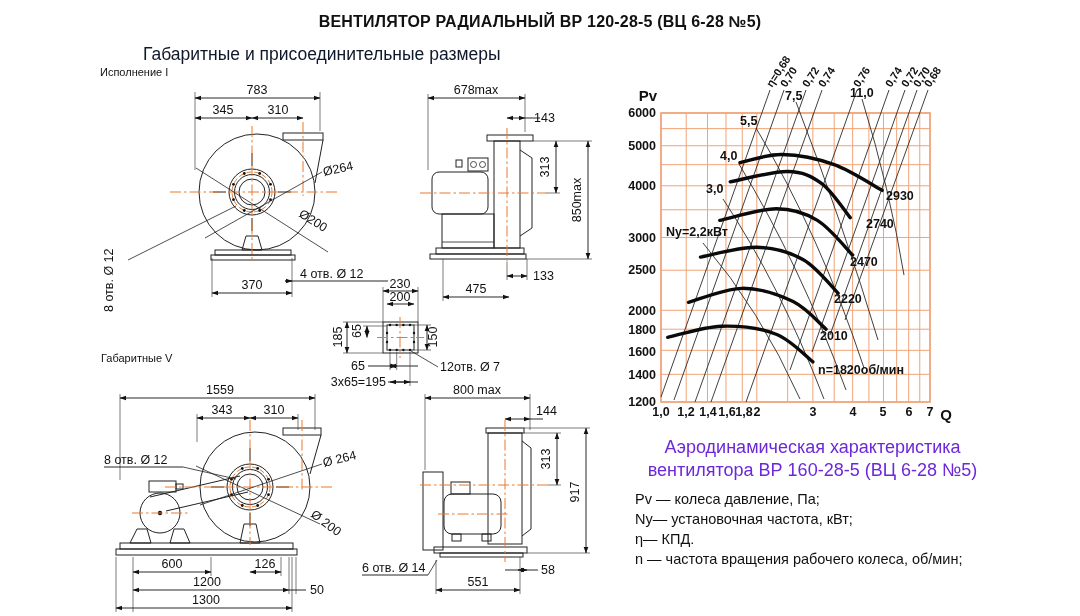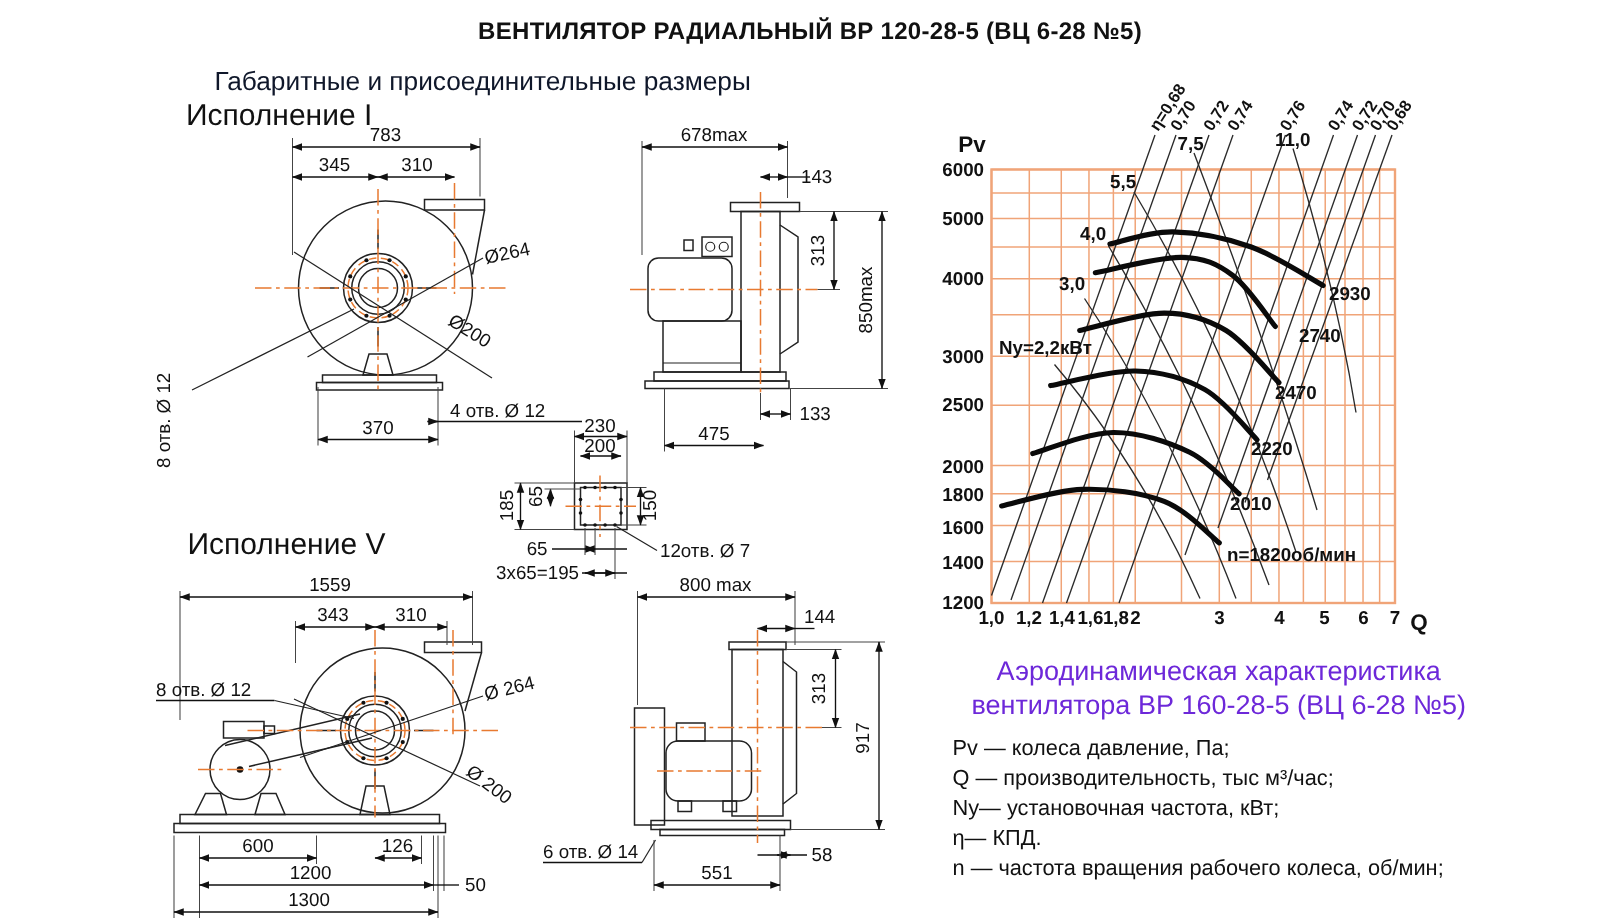--- a/index.html
+++ b/index.html
@@ -1,21 +1,21 @@
 <!DOCTYPE html>
 <html><head>
 <meta charset="utf-8">
 <style>
   html,body{margin:0;padding:0;background:#fff;}
   .page{position:relative;width:1080px;height:616px;background:#fff;overflow:hidden;
         font-family:Liberation Sans, sans-serif;color:#111;}
   .title{position:absolute;left:0;top:13px;width:1080px;text-align:center;
          font-size:16px;font-weight:bold;letter-spacing:.2px;}
   .subtitle{position:absolute;left:143px;top:44px;font-size:17.5px;color:#0f172a;}
-  .exec-label{position:absolute;font-size:20px;color:#111;margin-left:24px;}
+  .exec-label{position:absolute;font-size:11px;color:#111;}
   .exec1{left:100px;top:66px;}
   .exec5{left:101px;top:352px;}
   .chart-caption{position:absolute;left:640px;top:436px;width:345px;text-align:center;
                  color:#6d28d9;font-size:18px;line-height:23px;}
   .legend{position:absolute;left:635px;top:489px;font-size:14.5px;line-height:20px;color:#111;}
   svg{position:absolute;left:0;top:0;}
   .dim{font-size:12.5px;fill:#111;}
   .tick{font-size:12.5px;font-weight:bold;fill:#111;}
   .clabel{font-size:12.5px;font-weight:bold;fill:#111;}
   .eta{font-size:11px;font-weight:bold;fill:#111;}
@@ -28,21 +28,21 @@
   .bolt{fill:#111;}
 </style>
 </head>
 <body>
 
 <div class="page">
 
   <div class="title">ВЕНТИЛЯТОР РАДИАЛЬНЫЙ ВР 120-28-5 (ВЦ 6-28 №5)</div>
   <div class="subtitle">Габаритные и присоединительные размеры</div>
   <div class="exec-label exec1">Исполнение I</div>
-  <div class="exec-label exec5">Исполнение V</div>
+  <div class="exec-label exec5">Габаритные V</div>
 
   <svg width="1080" height="616" viewBox="0 0 1080 616">
     <defs>
       <marker id="ar" viewBox="0 0 10 10" refX="9" refY="5" markerWidth="8" markerHeight="8" orient="auto-start-reverse">
         <path d="M0,1.5 L9.5,5 L0,8.5 z" fill="#111"></path>
       </marker>
     </defs>
 
     <g>
       <circle class="thin" cx="257" cy="192" r="58"></circle>
@@ -409,19 +409,18 @@
     </g>
   </svg>
 
   <div class="chart-caption">
     <div>Аэродинамическая характеристика</div>
     <div>вентилятора  ВР 160-28-5 (ВЦ 6-28 №5)</div>
   </div>
 
   <div class="legend">
     <div>Pv — колеса давление, Па;</div>
-    <div>Q  — производительность, тыс м³/час;</div>
     <div>Ny— установочная частота, кВт;</div>
     <div>η— КПД.</div>
     <div>n — частота вращения рабочего колеса,  об/мин;</div>
   </div>
 
 </div>
 
 </body></html>

